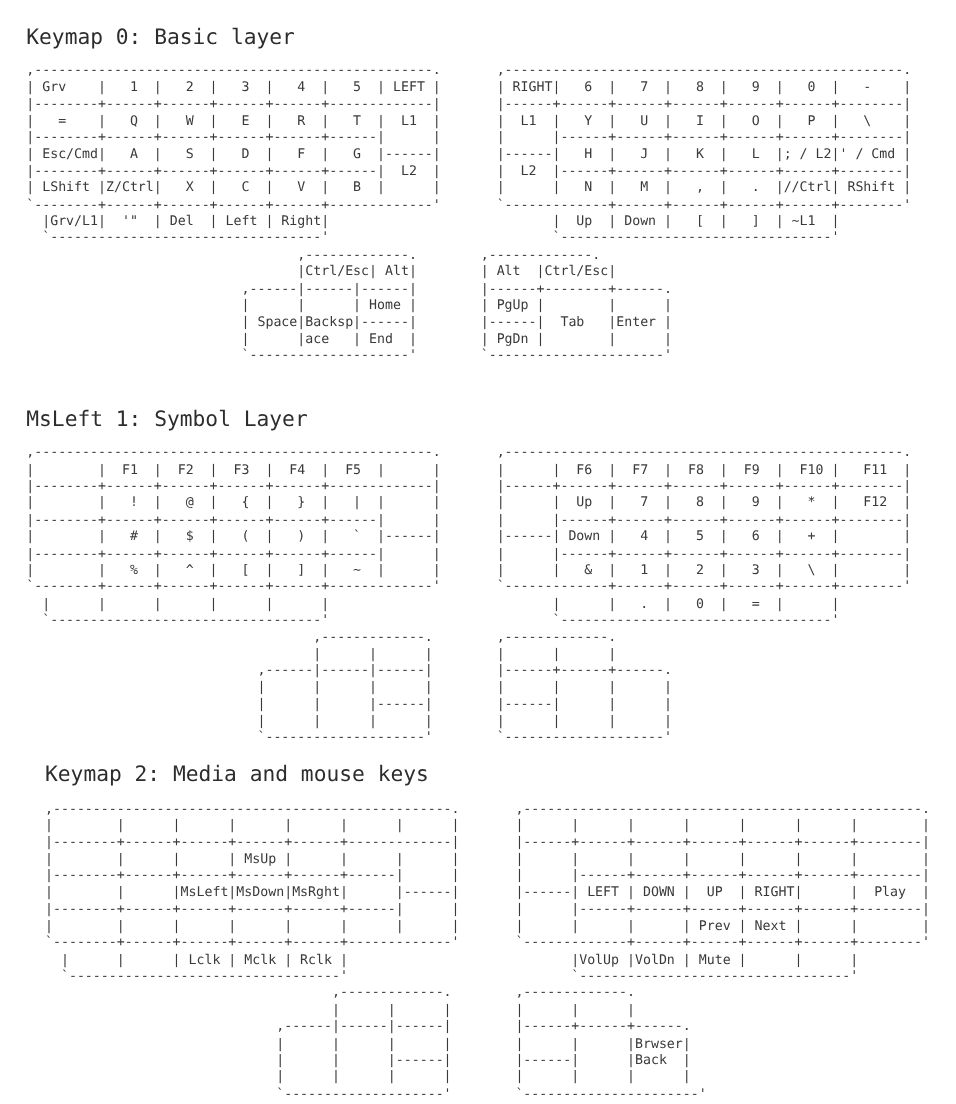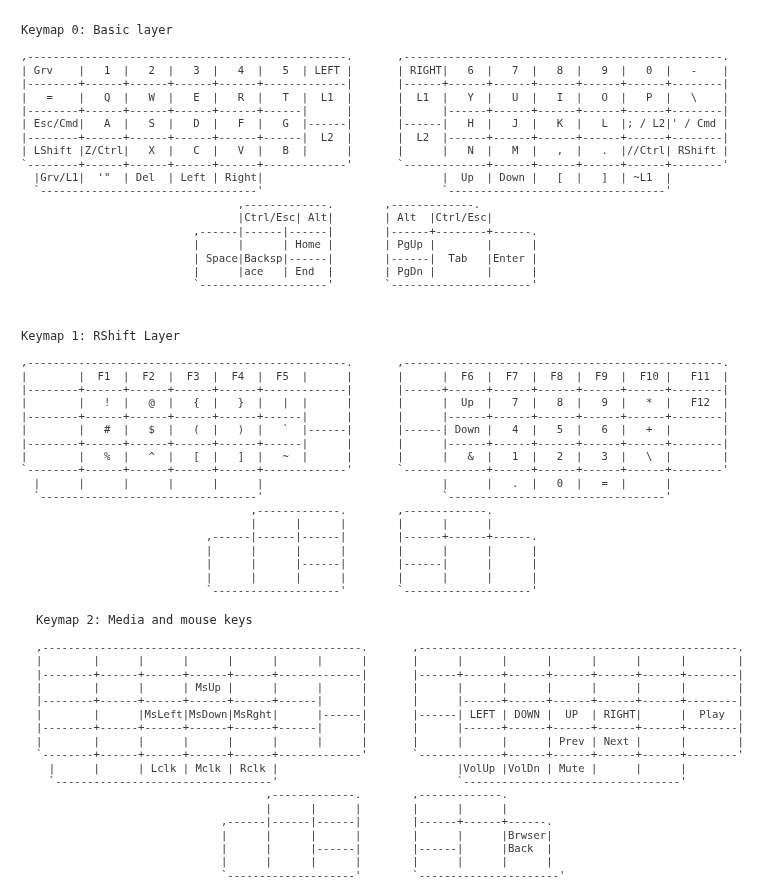--- a/index.html
+++ b/index.html
@@ -13,21 +13,21 @@
     overflow: hidden;
     box-sizing: border-box;
     padding: 24px 0 0 21px;
   }
   .keymap-doc {
     font-family: "DejaVu Sans Mono", "Liberation Mono", monospace;
     color: #333333;
   }
   .km-title {
     font-family: "DejaVu Sans Mono", "Liberation Mono", monospace;
-    font-size: 12px;
+    font-size: 17px;
     line-height: 13.4px;
     color: #2d2d2d;
     white-space: pre;
     margin: 0 0 13px 0;
   }
   .km-art {
     font-family: "DejaVu Sans Mono", "Liberation Mono", monospace;
     font-size: 10.6px;
     line-height: 13.4px;
     color: #3a3a3a;
@@ -60,21 +60,21 @@
                                   ,-------------.        ,-------------.
                                   |Ctrl/Esc| Alt|        | Alt  |Ctrl/Esc|
                            ,------|------|------|        |------+--------+------.
                            |      |      | Home |        | PgUp |        |      |
                            | Space|Backsp|------|        |------|  Tab   |Enter |
                            |      |ace   | End  |        | PgDn |        |      |
                            `--------------------'        `----------------------'</pre>
   </section>
 
   <section class="keymap-section km1">
-    <div class="km-title">Keymap 1: RShift Layer</div>
+    <div class="km-title">MsLeft 1: Symbol Layer</div>
     <pre class="km-art">,--------------------------------------------------.       ,--------------------------------------------------.
 |        |  F1  |  F2  |  F3  |  F4  |  F5  |      |       |      |  F6  |  F7  |  F8  |  F9  |  F10 |   F11  |
 |--------+------+------+------+------+-------------|       |------+------+------+------+------+------+--------|
 |        |   !  |   @  |   {  |   }  |   |  |      |       |      |  Up  |   7  |   8  |   9  |   *  |   F12  |
 |--------+------+------+------+------+------|      |       |      |------+------+------+------+------+--------|
 |        |   #  |   $  |   (  |   )  |   `  |------|       |------| Down |   4  |   5  |   6  |   +  |        |
 |--------+------+------+------+------+------|      |       |      |------+------+------+------+------+--------|
 |        |   %  |   ^  |   [  |   ]  |   ~  |      |       |      |   &amp;  |   1  |   2  |   3  |   \  |        |
 `--------+------+------+------+------+-------------'       `-------------+------+------+------+------+--------'
   |      |      |      |      |      |                            |      |   .  |   0  |   =  |      |

